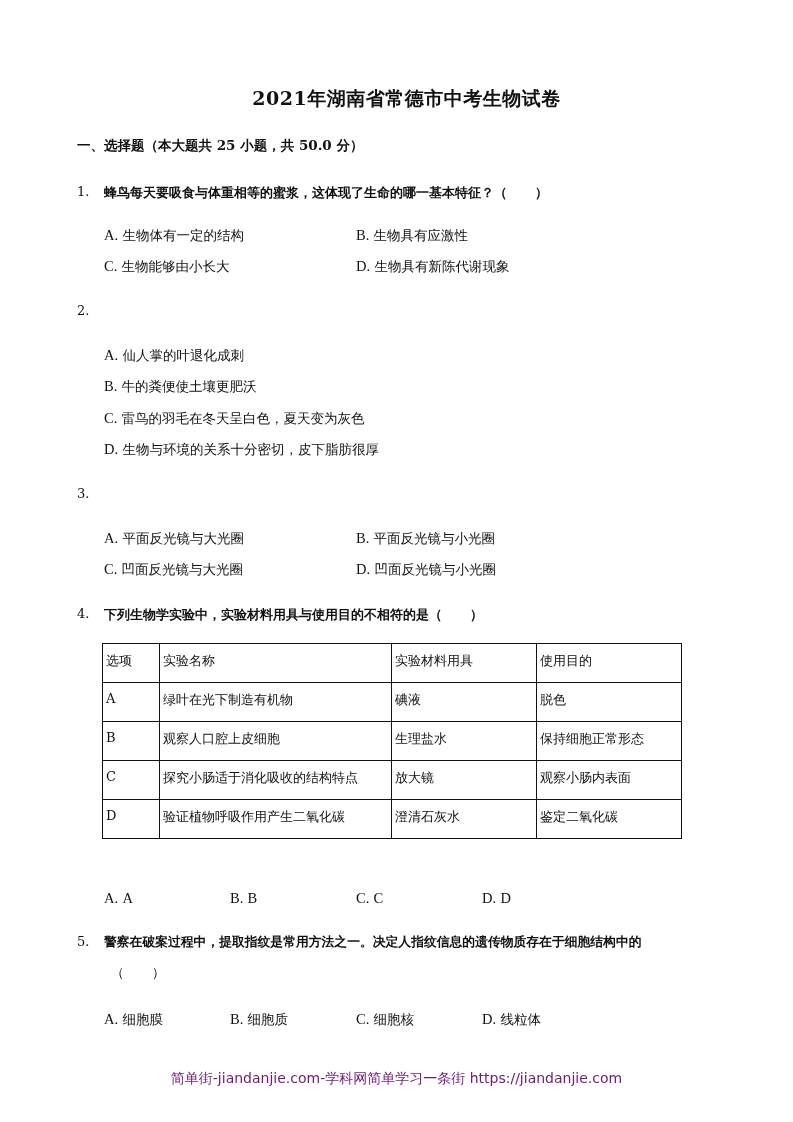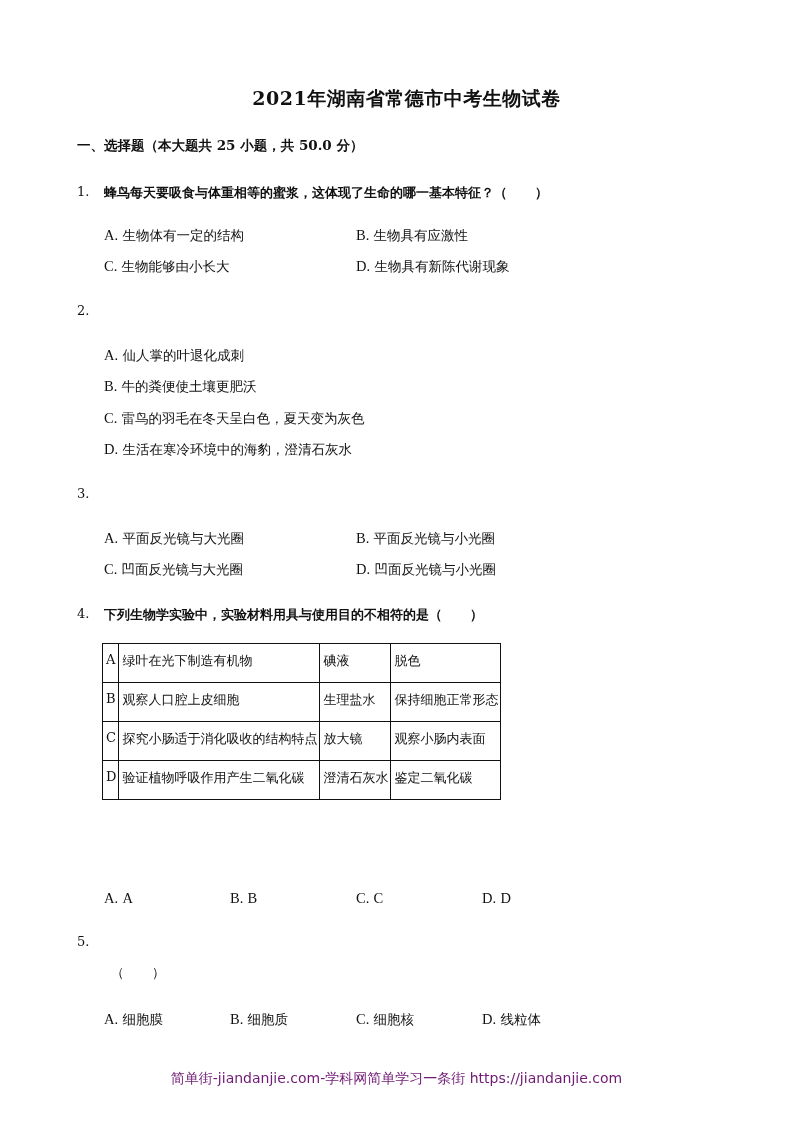--- a/index.html
+++ b/index.html
@@ -32,37 +32,43 @@
 <div class="abs opt" style="left:356px;top:227px;"><span class="lt">B.</span> <span>生物具有应激性</span></div>
 <div class="abs opt" style="left:104px;top:258px;"><span class="lt">C.</span> <span>生物能够由小长大</span></div>
 <div class="abs opt" style="left:356px;top:258px;"><span class="lt">D.</span> <span>生物具有新陈代谢现象</span></div>
 
 <div class="abs q" style="top:303px;left:0;width:793px;height:20px;">
   <span class="qnum">2.</span>
 </div>
 <div class="abs opt" style="left:104px;top:347px;"><span class="lt">A.</span> <span>仙人掌的叶退化成刺</span></div>
 <div class="abs opt" style="left:104px;top:378px;"><span class="lt">B.</span> <span>牛的粪便使土壤更肥沃</span></div>
 <div class="abs opt" style="left:104px;top:410px;"><span class="lt">C.</span> <span>雷鸟的羽毛在冬天呈白色，夏天变为灰色</span></div>
-<div class="abs opt" style="left:104px;top:441px;"><span class="lt">D.</span> <span>生活在寒冷环境中的海豹，澄清石灰水</span></div>
+<div class="abs opt" style="left:104px;top:441px;"><span class="lt">D.</span> <span>生物与环境的关系十分密切，皮下脂肪很厚</span></div>
 
 <div class="abs q" style="top:486px;left:0;width:793px;height:20px;">
   <span class="qnum">3.</span>
 </div>
 <div class="abs opt" style="left:104px;top:530px;"><span class="lt">A.</span> <span>平面反光镜与大光圈</span></div>
 <div class="abs opt" style="left:356px;top:530px;"><span class="lt">B.</span> <span>平面反光镜与小光圈</span></div>
 <div class="abs opt" style="left:104px;top:561px;"><span class="lt">C.</span> <span>凹面反光镜与大光圈</span></div>
 <div class="abs opt" style="left:356px;top:561px;"><span class="lt">D.</span> <span>凹面反光镜与小光圈</span></div>
 
 <div class="abs q" style="top:606px;left:0;width:793px;height:20px;">
   <span class="qnum">4.</span>
   <span class="qtext"><span>下列生物学实验中，实验材料用具与使用目的不相符的是（</span><span class="paren-gap"></span><span>）</span></span>
 </div>
 
 <table class="exp">
   <tbody>
+      <tr>
+    <td style="width:57px;">选项</td>
+    <td style="width:232px;">实验名称</td>
+    <td style="width:145px;">实验材料用具</td>
+    <td style="width:145px;">使用目的</td>
+  </tr>
   <tr>
     <td>A</td>
     <td>绿叶在光下制造有机物</td>
     <td>碘液</td>
     <td>脱色</td>
   </tr>
   <tr>
     <td>B</td>
     <td>观察人口腔上皮细胞</td>
     <td>生理盐水</td>
@@ -83,20 +89,21 @@
 </tbody>
   </table>
 
 <div class="abs opt" style="left:104px;top:890px;"><span class="lt">A.</span> <span class="lt">A</span></div>
 <div class="abs opt" style="left:230px;top:890px;"><span class="lt">B.</span> <span class="lt">B</span></div>
 <div class="abs opt" style="left:356px;top:890px;"><span class="lt">C.</span> <span class="lt">C</span></div>
 <div class="abs opt" style="left:482px;top:890px;"><span class="lt">D.</span> <span class="lt">D</span></div>
 
 <div class="abs q" style="top:934px;left:0;width:793px;height:20px;">
   <span class="qnum">5.</span>
+  <span class="qtext" style="font-size:12.8px;">警察在破案过程中，提取指纹是常用方法之一。决定人指纹信息的遗传物质存在于细胞结构中的</span>
 </div>
 <div class="abs q" style="left:111px;top:964px;"><span>（</span><span class="paren-gap"></span><span>）</span></div>
 <div class="abs opt" style="left:104px;top:1011px;"><span class="lt">A.</span> <span>细胞膜</span></div>
 <div class="abs opt" style="left:230px;top:1011px;"><span class="lt">B.</span> <span>细胞质</span></div>
 <div class="abs opt" style="left:356px;top:1011px;"><span class="lt">C.</span> <span>细胞核</span></div>
 <div class="abs opt" style="left:482px;top:1011px;"><span class="lt">D.</span> <span>线粒体</span></div>
 
 <div class="abs footer">简单街-jiandanjie.com-学科网简单学习一条街 https://jiandanjie.com</div>
 
 </body></html>

